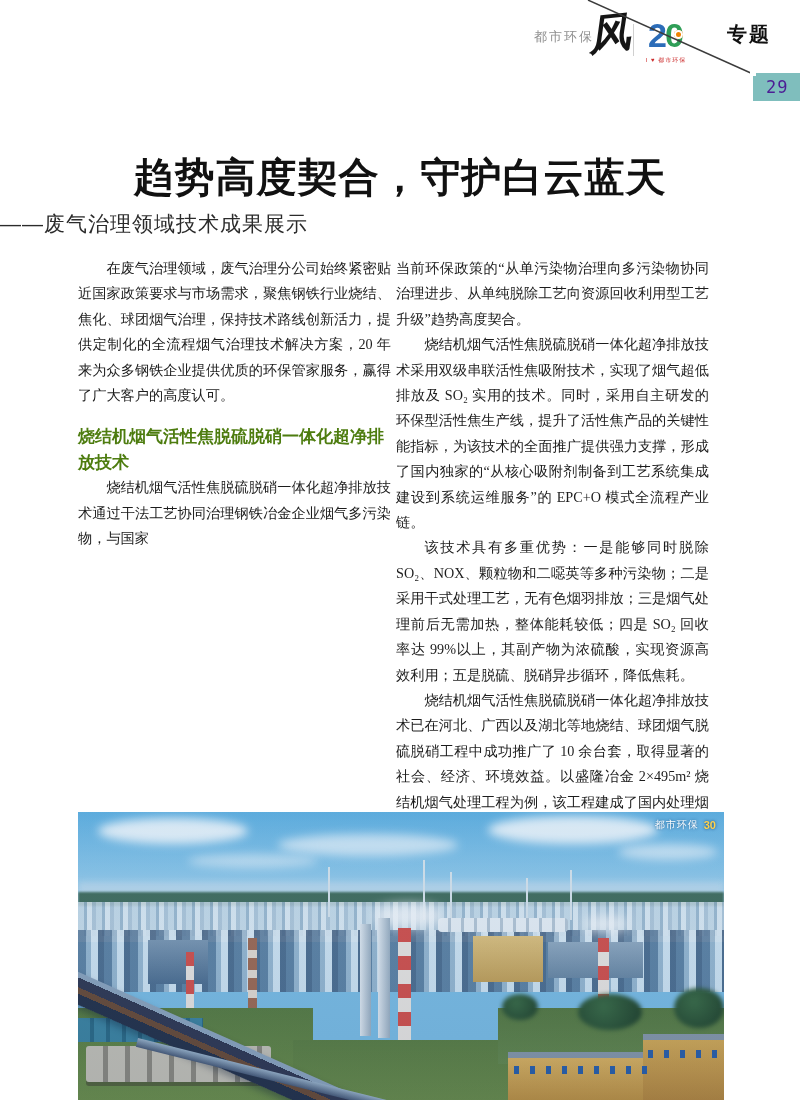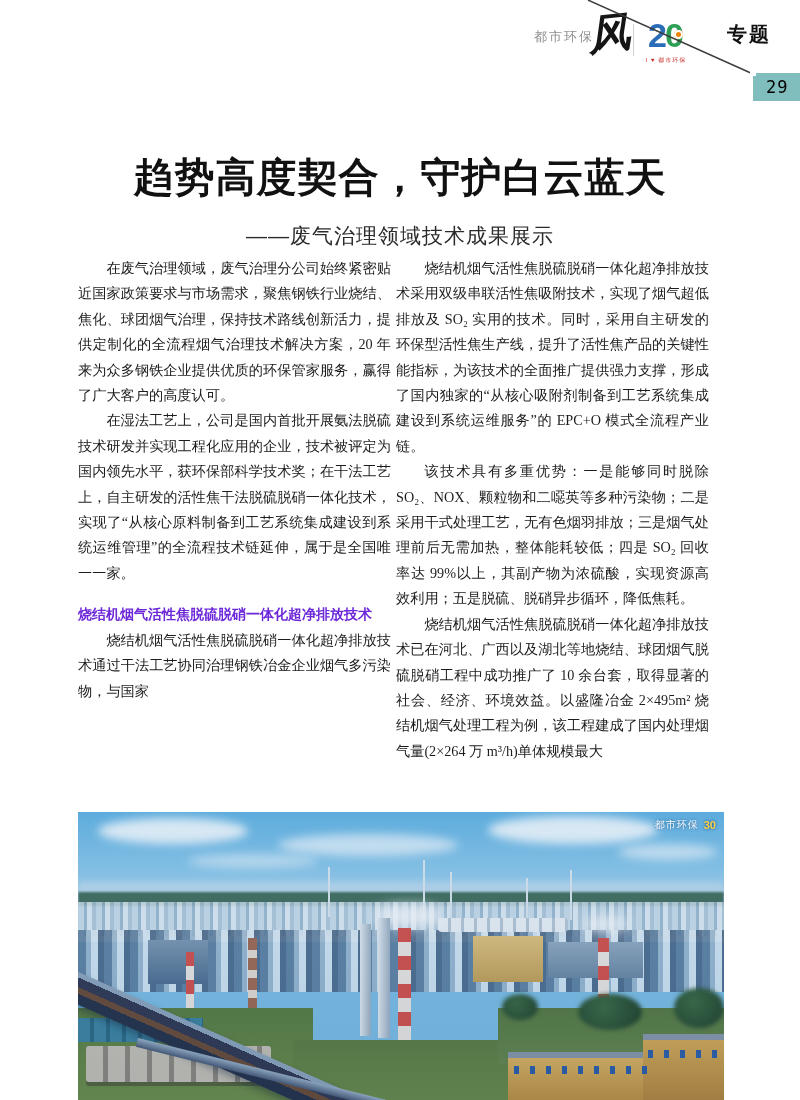--- a/index.html
+++ b/index.html
@@ -25,38 +25,38 @@
   .anniv .zero{ font-size:34px; font-weight:bold; color:#2f9e57; position:relative; }
   .anniv-dot{ position:absolute; left:674px; top:30px; width:9px; height:9px; border-radius:50%;
     background:#f08300; box-shadow:0 0 0 2px #ffffff inset; }
   .anniv-tagline{ position:absolute; left:638px; top:56px; width:56px; text-align:center;
     font-size:6px; color:#cc2b2b; font-family:"Liberation Sans","DejaVu Sans",sans-serif; letter-spacing:1px; }
   .corner-svg{ position:absolute; left:0; top:0; pointer-events:none; }
   .topic-label{ position:absolute; left:727px; top:21px; font-size:20px; font-weight:bold; color:#111;
     font-family:"Liberation Sans","DejaVu Sans",sans-serif; letter-spacing:2px; }
   .page-box{ position:absolute; left:753px; top:73px; width:47px; height:28px; background:#7fbebd; }
   .page-box .corner{ position:absolute; left:-3px; top:-3px; width:6px; height:6px; background:#ffffff; }
-  .page-box .num{ position:absolute; left:13px; top:4px; color:#000000; font-size:17px;
+  .page-box .num{ position:absolute; left:13px; top:4px; color:#4c1d95; font-size:17px;
     font-family:"DejaVu Sans Mono",monospace; letter-spacing:1px; }
 
   
   .title{ position:absolute; left:0; top:150px; width:800px; text-align:center;
     font-family:"Liberation Sans","DejaVu Sans",sans-serif; font-size:40px; font-weight:900;
     color:#111; letter-spacing:1px; }
-  .subtitle{ position:absolute; left:0; top:222px; width:800px; text-align:center;
+  .subtitle{ position:absolute; left:0; top:210px; width:800px; text-align:left;
     font-family:"Liberation Sans","DejaVu Sans",sans-serif; font-size:21px; color:#2b2b2b; letter-spacing:1px; }
 
   
   .columns{ position:absolute; left:78px; top:256px; width:646px; display:flex; gap:5px; }
   .col{ width:313px; }
   .col p{ font-size:14.2px; line-height:25.4px; text-align:justify; color:#1c1c1c;
     text-justify:inter-ideograph; }
   .col p.p{ text-indent:2em; }
   .col p.cont{ text-indent:0; }
-  .col h3{ font-size:14px; line-height:25.4px; margin-top:16px; color:#6d28d9;
+  .col h3{ font-size:17px; line-height:25.4px; margin-top:16px; color:#4d7c0f;
     font-family:"Liberation Sans","DejaVu Sans",sans-serif; font-weight:bold; }
 
   
   .photo{ position:absolute; left:78px; top:812px; width:646px; height:288px; overflow:hidden;
     background:#7ec0e6; }
   .photo *{ position:absolute; }
   .sky{ left:0; top:0; width:646px; height:130px;
     background:linear-gradient(180deg,#5fb0e0 0%,#8cc8ea 45%,#cfe8f5 100%); }
   .cloud{ background:#fff; border-radius:50%; filter:blur(5px); opacity:.85; }
   .cl1{ left:20px; top:6px; width:150px; height:26px; }
@@ -142,25 +142,25 @@
   <span class="corner"></span>
   <span class="num">29</span>
 </div>
 
 <div class="title">趋势高度契合，守护白云蓝天</div>
 <div class="subtitle">——废气治理领域技术成果展示</div>
 
 <div class="columns">
   <div class="col">
       <p class="p">在废气治理领域，废气治理分公司始终紧密贴近国家政策要求与市场需求，聚焦钢铁行业烧结、焦化、球团烟气治理，保持技术路线创新活力，提供定制化的全流程烟气治理技术解决方案，20 年来为众多钢铁企业提供优质的环保管家服务，赢得了广大客户的高度认可。</p>
-      <p class="p">在湿法工艺上，公司是国内首批开展氨法脱硫技术研发并实现工程化应用的企业，技术被评定为国内领先水平，获环保部科学技术奖；在干法工艺上，自主研发的活性焦干法脱硫脱硝一体化技术，实现了“从核心原料制备到工艺系统集成建设到系统运维管理”的全流程技术链延伸，属于是全国唯一一家。</p>
       <h3>烧结机烟气活性焦脱硫脱硝一体化超净排放技术</h3>
       <p class="p">烧结机烟气活性焦脱硫脱硝一体化超净排放技术通过干法工艺协同治理钢铁冶金企业烟气多污染物，与国家</p>
     </div>
   <div class="col">
+      <p class="cont">当前环保政策的“从单污染物治理向多污染物协同治理进步、从单纯脱除工艺向资源回收利用型工艺升级”趋势高度契合。</p>
       <p class="p">烧结机烟气活性焦脱硫脱硝一体化超净排放技术采用双级串联活性焦吸附技术，实现了烟气超低排放及 SO₂ 实用的技术。同时，采用自主研发的环保型活性焦生产线，提升了活性焦产品的关键性能指标，为该技术的全面推广提供强力支撑，形成了国内独家的“从核心吸附剂制备到工艺系统集成建设到系统运维服务”的 EPC+O 模式全流程产业链。</p>
       <p class="p">该技术具有多重优势：一是能够同时脱除 SO₂、NOX、颗粒物和二噁英等多种污染物；二是采用干式处理工艺，无有色烟羽排放；三是烟气处理前后无需加热，整体能耗较低；四是 SO₂ 回收率达 99%以上，其副产物为浓硫酸，实现资源高效利用；五是脱硫、脱硝异步循环，降低焦耗。</p>
       <p class="p">烧结机烟气活性焦脱硫脱硝一体化超净排放技术已在河北、广西以及湖北等地烧结、球团烟气脱硫脱硝工程中成功推广了 10 余台套，取得显著的社会、经济、环境效益。以盛隆冶金 2×495m² 烧结机烟气处理工程为例，该工程建成了国内处理烟气量(2×264 万 m³/h)单体规模最大</p>
     </div>
 </div>
 
 <div class="photo">
   <div class="sky"></div>
   <div class="cloud cl1"></div>
   <div class="cloud cl2"></div>

